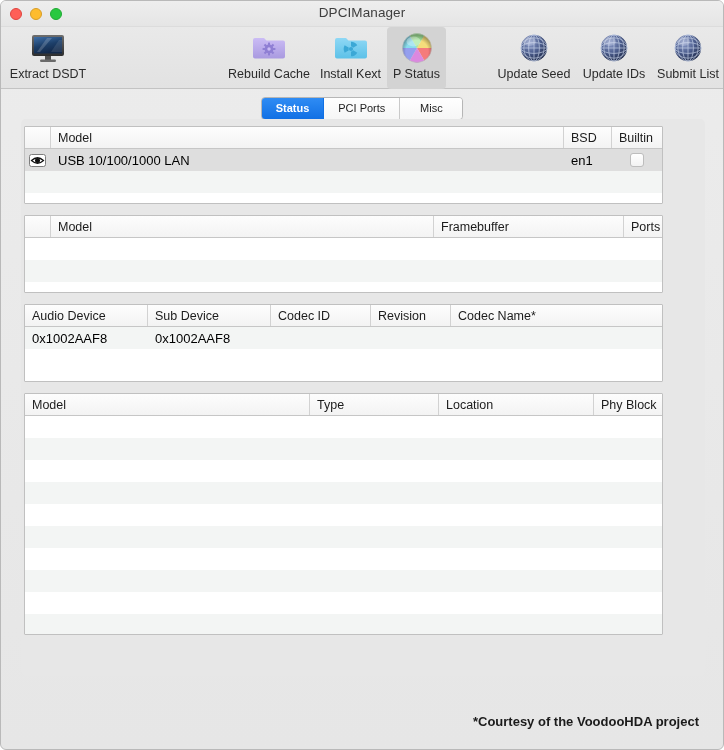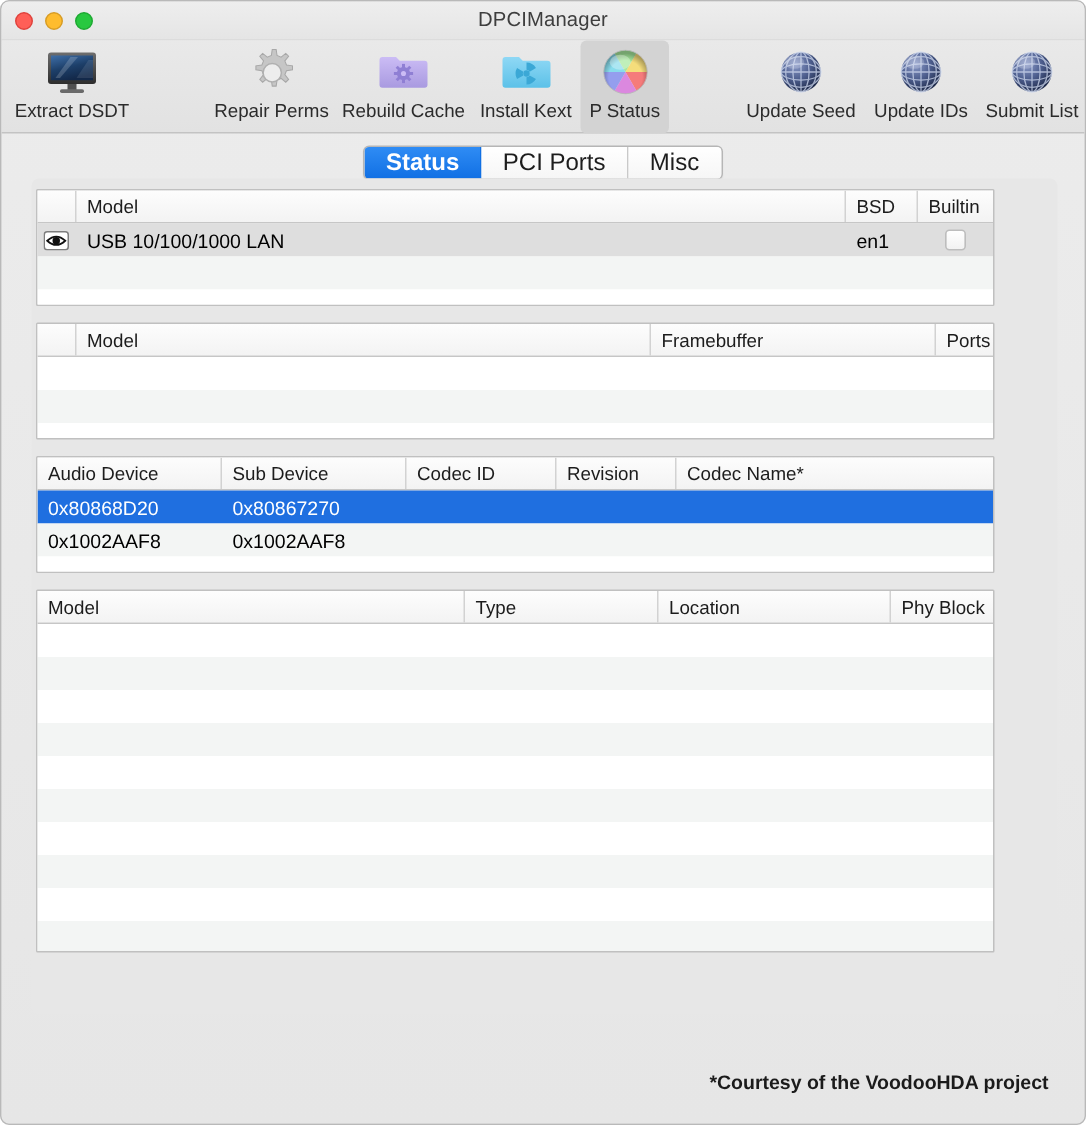--- a/index.html
+++ b/index.html
@@ -93,21 +93,21 @@
   }
   .seg {
     display: flex;
     border: 1px solid #b6b6b6;
     border-radius: 4px;
     overflow: hidden;
     box-shadow: 0 1px 1px rgba(0,0,0,0.07);
     height: 23px;
   }
   .seg-btn {
-    font-size: 16px;
+    font-size: 11px;
     color: #1d1d1d;
     background: linear-gradient(180deg,#ffffff 0%,#f6f6f6 100%);
     border-right: 1px solid #c9c9c9;
     padding: 0 14px;
     display: flex; align-items: center; justify-content: center;
     min-width: 62px;
     line-height: 1;
   }
   .seg-btn:last-child { border-right: none; }
   .seg-btn.active {
@@ -226,31 +226,20 @@
             </defs>
         <rect x="1" y="2" width="32" height="21" rx="2" fill="url(#bez)"></rect>
         <rect x="3" y="4" width="28" height="16.5" fill="url(#scr)"></rect>
         <path d="M6 19 L16 5 L21 5 L9 19 Z" fill="#ffffff" opacity="0.18"></path>
         <path d="M20 19 L28 7 L31 7 L31 19 Z" fill="#ffffff" opacity="0.10"></path>
         <rect x="14" y="23" width="6" height="4" fill="#505050"></rect>
         <rect x="9" y="26.5" width="16" height="2.5" rx="1.2" fill="#6a6a6a"></rect>
       </svg>
         </span>
         <span class="tb-label">Extract DSDT</span>
-      </div>
-      <div class="tb-item" style="left: 137px; width: 86px;">
-        <span class="tb-icon">
-          <svg width="33" height="33" viewBox="0 0 33 33">
-        <g fill="#c6c6c6" stroke="#a8a8a8" stroke-width="0.7">
-        <path d="M16.5 1 l2.6 0 .6 4.0 2.7 1.1 3.1-2.5 1.9 1.9 -2.5 3.1 1.1 2.7 4.0 .6 0 2.6 -4.0 .6 -1.1 2.7 2.5 3.1 -1.9 1.9 -3.1-2.5 -2.7 1.1 -.6 4.0 -2.6 0 -.6-4.0 -2.7-1.1 -3.1 2.5 -1.9-1.9 2.5-3.1 -1.1-2.7 -4.0-.6 0-2.6 4.0-.6 1.1-2.7 -2.5-3.1 1.9-1.9 3.1 2.5 2.7-1.1 Z"></path>
-        </g>
-        <circle cx="16.5" cy="16.5" r="6.1" fill="#ededed" stroke="#b0b0b0" stroke-width="1"></circle>
-      </svg>
-        </span>
-        <span class="tb-label">Repair Perms</span>
       </div>
       <div class="tb-item" style="left: 313px; width: 73px;">
         <span class="tb-icon">
           <svg width="34" height="28" viewBox="0 0 34 28">
         <defs>
               <linearGradient id="fk1" x1="0" y1="0" x2="0" y2="1">
           <stop offset="0%" stop-color="#8fd8f5"></stop>
                 <stop offset="100%" stop-color="#5cc1e8"></stop>
               </linearGradient>
             </defs>
@@ -466,27 +455,20 @@
       </div>
       <div class="tbl" style="left: 3px; top: 185px; width: 639px; height: 78px;">
         <div class="tbl-head">
           <div class="th" style="width: 123px; flex: 0 0 123px;">Audio Device</div>
           <div class="th" style="width: 123px; flex: 0 0 123px;">Sub Device</div>
           <div class="th" style="width: 100px; flex: 0 0 100px;">Codec ID</div>
           <div class="th" style="width: 80px; flex: 0 0 80px;">Revision</div>
           <div class="th" style="width: 211px; flex: 0 0 211px;">Codec Name*</div>
         </div>
         <div class="tbl-body">
-          <div class="tr odd sel">
-            <div class="td" style="width: 123px; flex: 0 0 123px;">0x80868D20</div>
-            <div class="td" style="width: 123px; flex: 0 0 123px;">0x80867270</div>
-            <div class="td" style="width: 100px; flex: 0 0 100px;"></div>
-            <div class="td" style="width: 80px; flex: 0 0 80px;"></div>
-            <div class="td" style="width: 211px; flex: 0 0 211px;"></div>
-          </div>
           <div class="tr even">
             <div class="td" style="width: 123px; flex: 0 0 123px;">0x1002AAF8</div>
             <div class="td" style="width: 123px; flex: 0 0 123px;">0x1002AAF8</div>
             <div class="td" style="width: 100px; flex: 0 0 100px;"></div>
             <div class="td" style="width: 80px; flex: 0 0 80px;"></div>
             <div class="td" style="width: 211px; flex: 0 0 211px;"></div>
           </div>
           <div class="tr odd">
             <div class="td" style="width: 123px; flex: 0 0 123px;"></div>
             <div class="td" style="width: 123px; flex: 0 0 123px;"></div>

